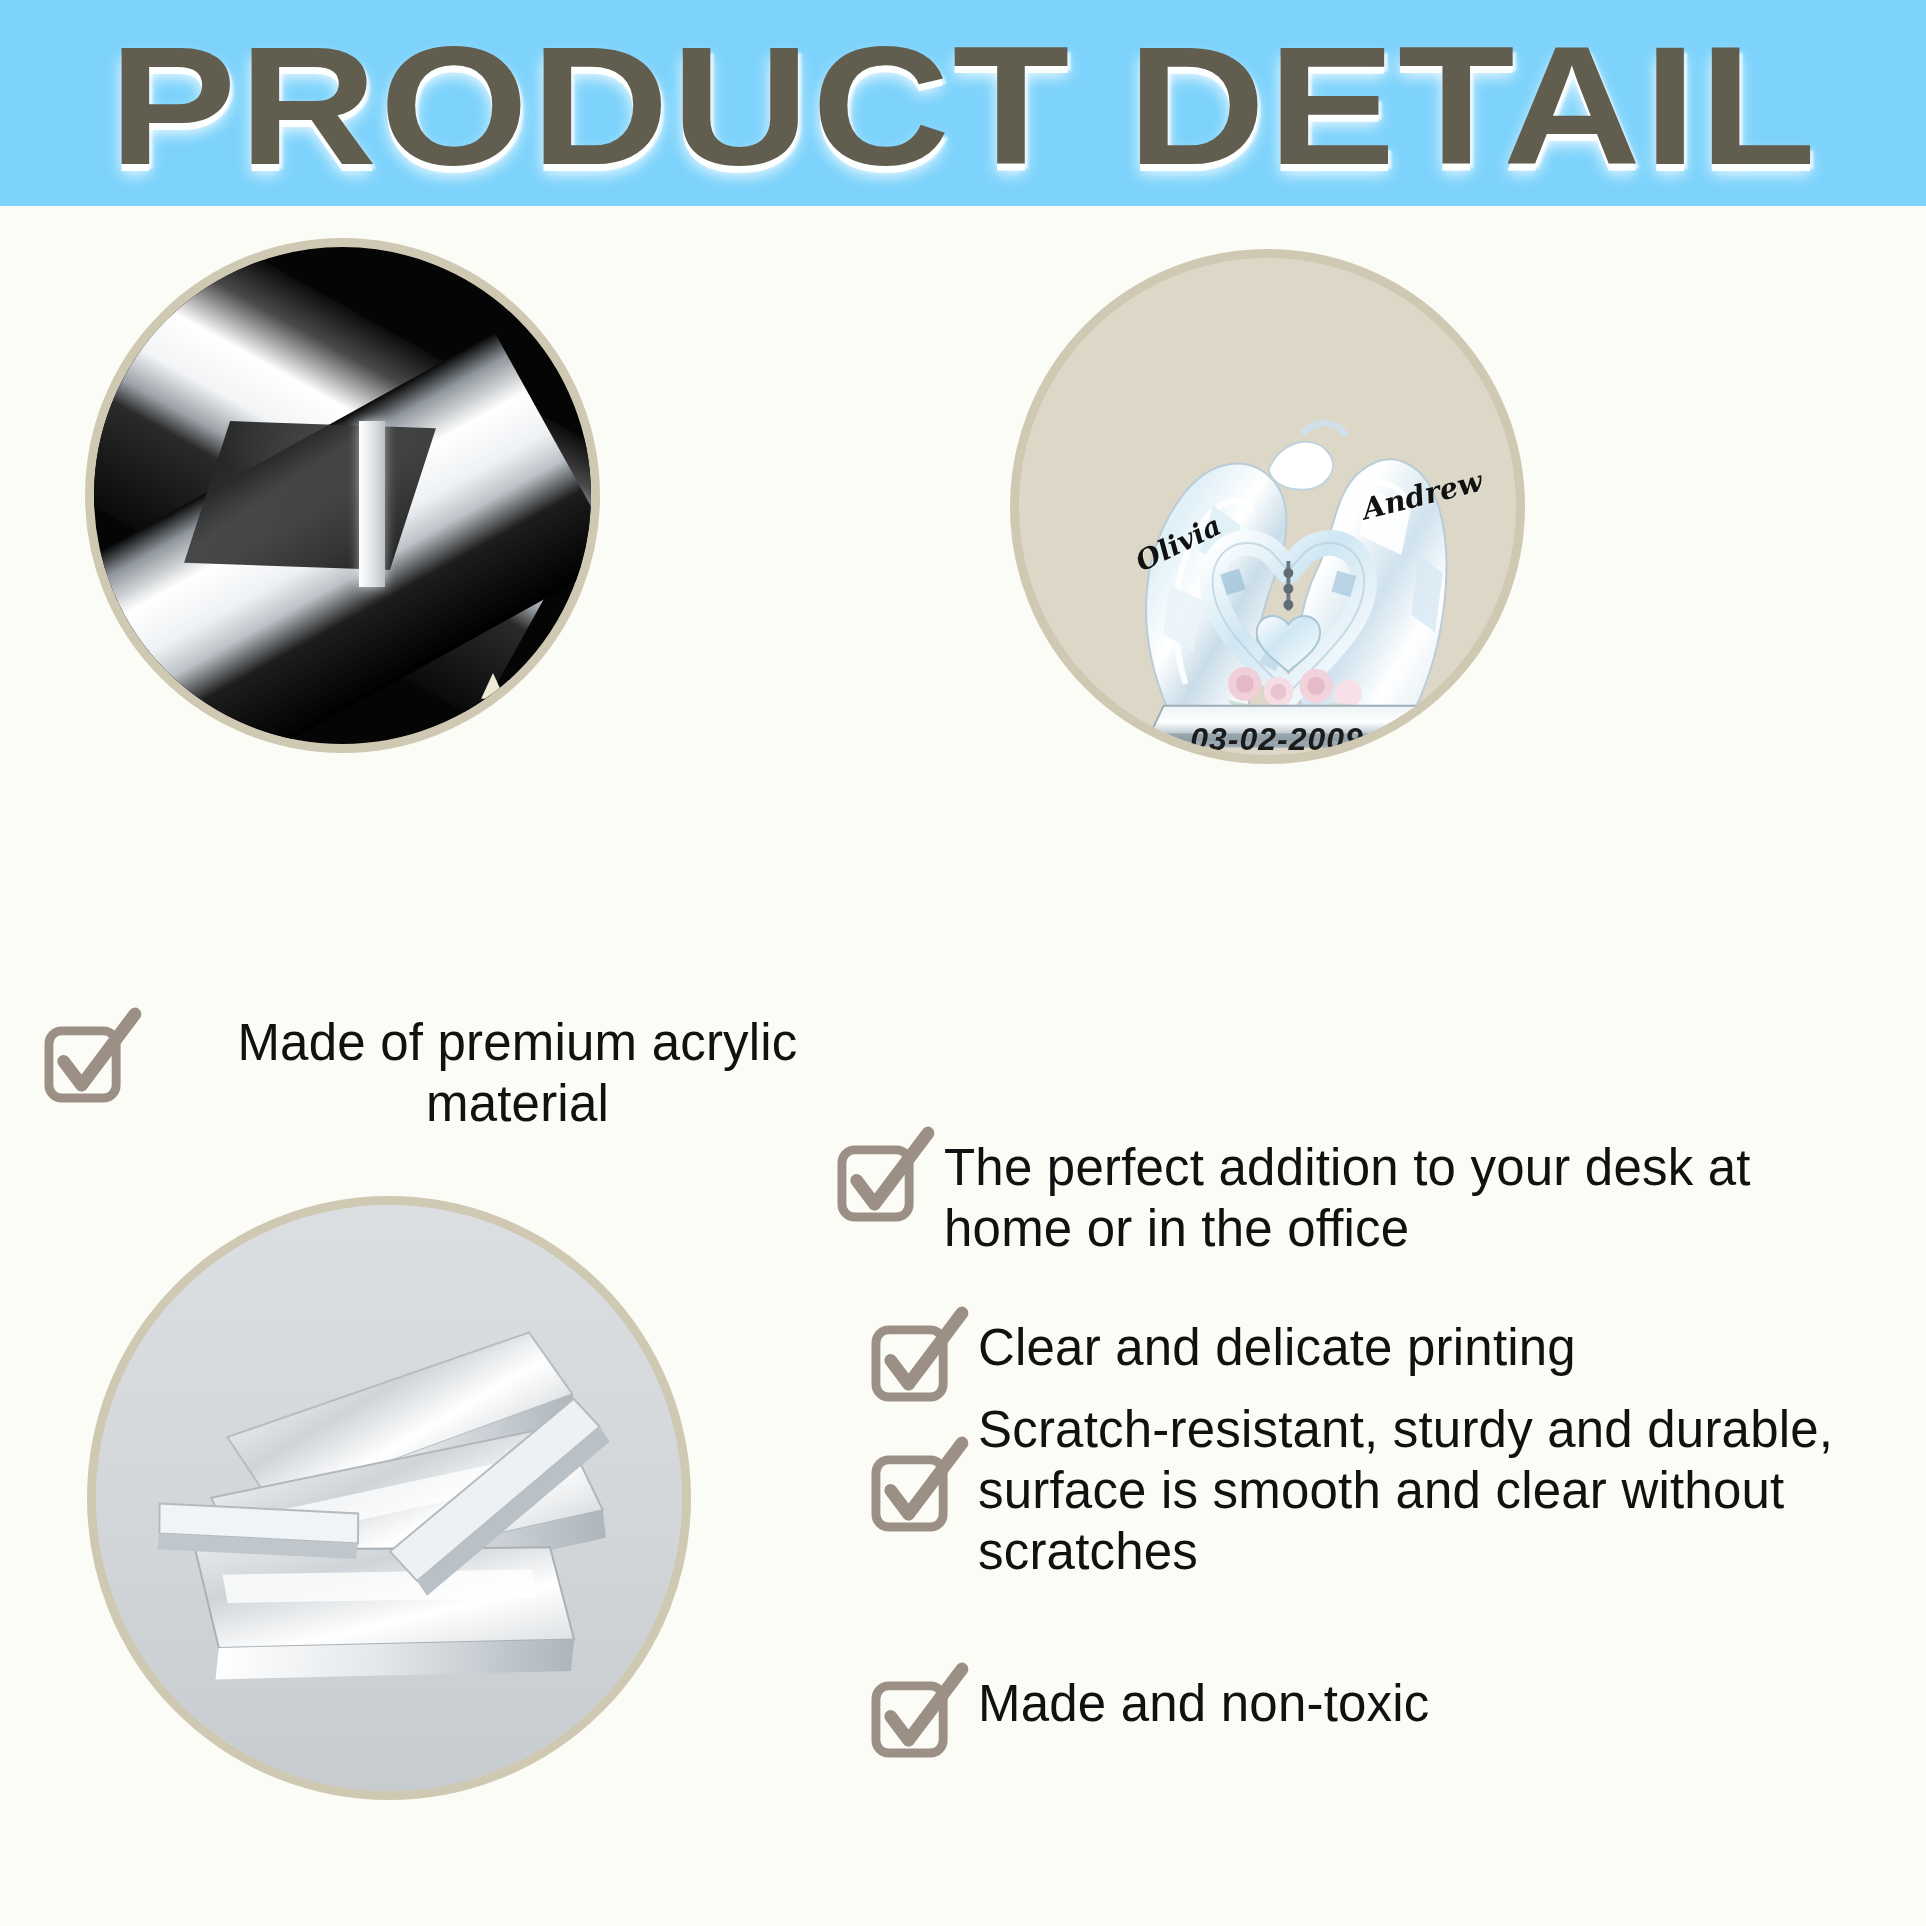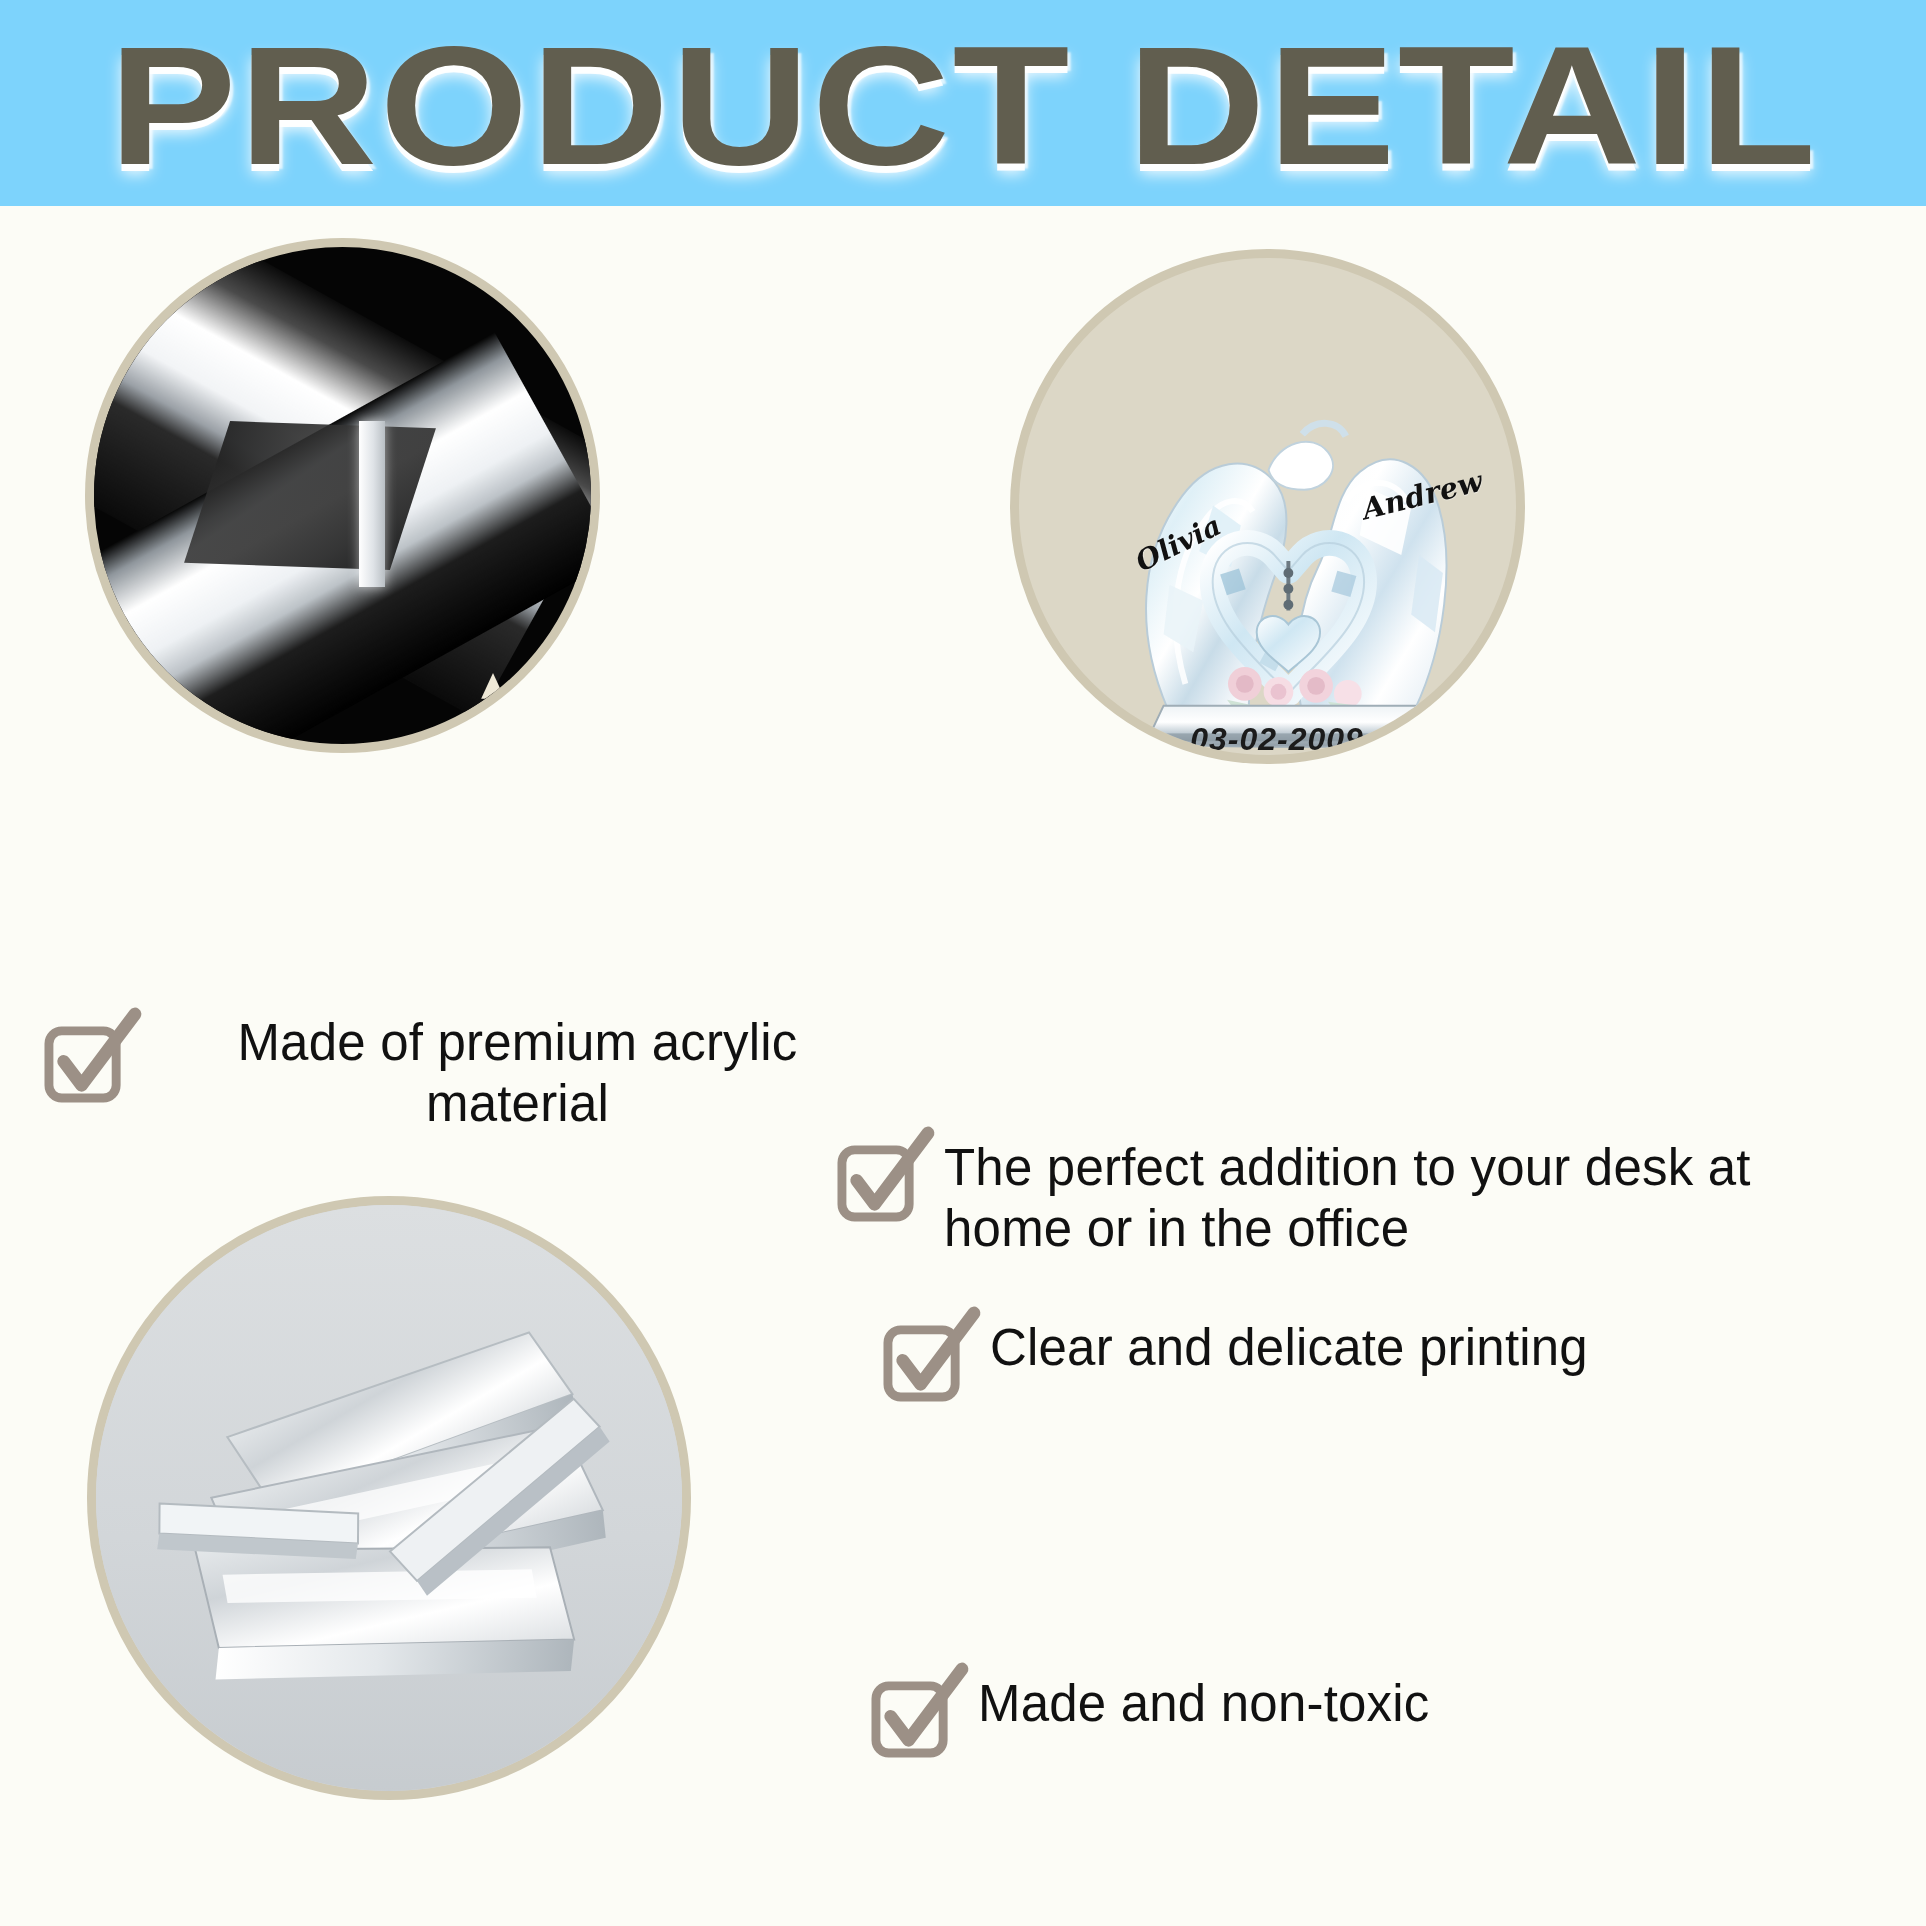--- a/index.html
+++ b/index.html
@@ -120,21 +120,21 @@
     font-family:"Liberation Sans Narrow","Liberation Sans",sans-serif;
     font-weight:400;
     font-size:51px;line-height:61px;
     letter-spacing:0.2px;
   }
 
   .feat-acrylic{left:44px;top:1018px;width:851px;}
   .feat-acrylic .feat-text{text-align:center;width:733px;margin-top:-6px;}
 
   .feat-desk{left:837px;top:1137px;width:1030px;}
-  .feat-print{left:871px;top:1317px;width:1030px;margin-left:12px;}
+  .feat-print{left:871px;top:1317px;width:1030px;}
   .feat-scratch{left:871px;top:1447px;width:1030px;}
   .feat-safe{left:871px;top:1673px;width:1030px;}
 </style>
 </head>
 <body>
 
 <div class="page">
 
   <div class="header-band">
     <div class="header-title">PRODUCT DETAIL</div>
@@ -320,20 +320,29 @@
   <div class="feat feat-print">
     <div class="chk">
       <svg width="85" height="85" viewBox="0 0 86 86">
         <rect x="5" y="13" width="68" height="68" rx="13" ry="13" fill="none" stroke="#9C9086" stroke-width="9"></rect>
         <path d="M20 44 L38 68 L92 -4" fill="none" stroke="#9C9086" stroke-width="13" stroke-linecap="round" stroke-linejoin="round"></path>
       </svg>
     </div>
     <div class="feat-text">Clear and delicate printing</div>
   </div>
 
+  <div class="feat feat-scratch">
+    <div class="chk">
+      <svg width="85" height="85" viewBox="0 0 86 86">
+        <rect x="5" y="13" width="68" height="68" rx="13" ry="13" fill="none" stroke="#9C9086" stroke-width="9"></rect>
+        <path d="M20 44 L38 68 L92 -4" fill="none" stroke="#9C9086" stroke-width="13" stroke-linecap="round" stroke-linejoin="round"></path>
+      </svg>
+    </div>
+    <div class="feat-text" style="width:990px;margin-top:-48px;">Scratch-resistant, sturdy and durable, surface is smooth and clear without scratches</div>
+  </div>
 
   <div class="feat feat-safe">
     <div class="chk">
       <svg width="85" height="85" viewBox="0 0 86 86">
         <rect x="5" y="13" width="68" height="68" rx="13" ry="13" fill="none" stroke="#9C9086" stroke-width="9"></rect>
         <path d="M20 44 L38 68 L92 -4" fill="none" stroke="#9C9086" stroke-width="13" stroke-linecap="round" stroke-linejoin="round"></path>
       </svg>
     </div>
     <div class="feat-text">Made and non-toxic</div>
   </div>

